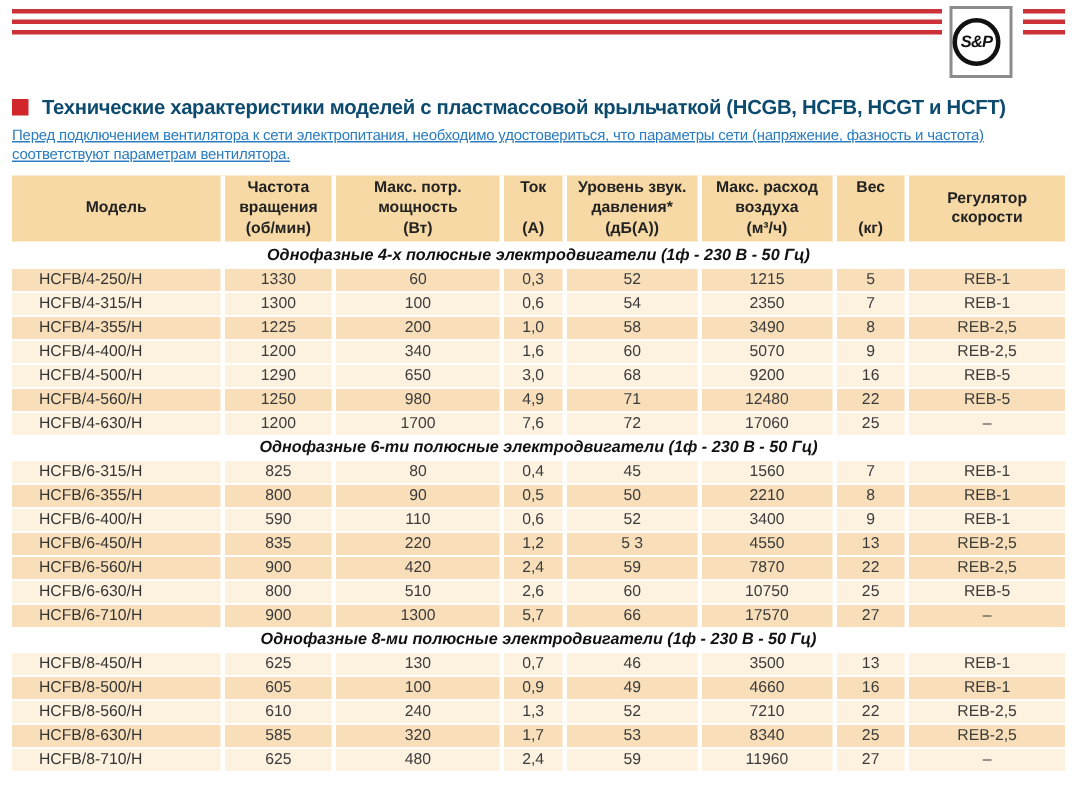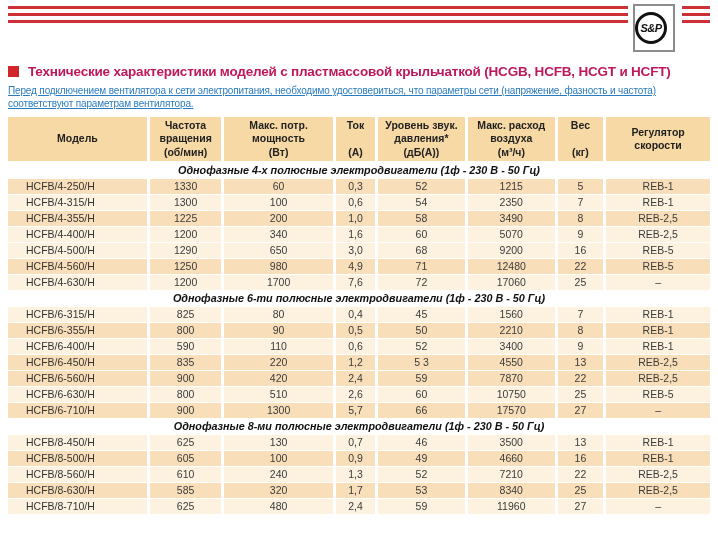--- a/index.html
+++ b/index.html
@@ -19,21 +19,21 @@
   .rules.right{left:682px; width:28px;}
   .logo-box{position:absolute; left:633px; top:4px; width:42px; height:48px;
     border:2px solid #8c8c8c; background:#fff; display:flex; align-items:center; justify-content:flex-start;}
   .logo-ring{width:32px; height:32px; border:3px solid #111; border-radius:50%;
     display:flex; align-items:center; justify-content:center;}
   .logo-ring span{font-weight:bold; font-size:11px; color:#111; letter-spacing:-0.5px; font-style:italic;}
 
   
   .title-row{display:flex; align-items:center; gap:9px; margin:6px 8px 0 8px; height:18px;}
   .bullet{width:11px; height:11px; background:var(--bullet); flex:0 0 auto;}
-  .title{font-size:13.5px; font-weight:bold; color:#be185d; white-space:nowrap; letter-spacing:-0.2px;}
+  .title{font-size:13.5px; font-weight:bold; color:#0c4a6e; white-space:nowrap; letter-spacing:-0.2px;}
   .note{margin:4px 8px 7px 8px; width:702px; color:var(--blue); font-size:10px;
     line-height:1.3; letter-spacing:-0.15px;text-decoration:underline;}
 
   
   .spec-table{width:702px; margin:0 8px; border-collapse:collapse; table-layout:fixed;
     font-size:10.5px; color:#333;}
   col.w-model{width:20%} col.w-rpm{width:10.6%} col.w-power{width:15.9%}
   col.w-current{width:6%} col.w-sound{width:12.8%} col.w-airflow{width:12.8%}
   col.w-weight{width:6.9%} col.w-regulator{width:15%}
   thead th{background:var(--head-bg); height:45px; vertical-align:middle; text-align:center;

